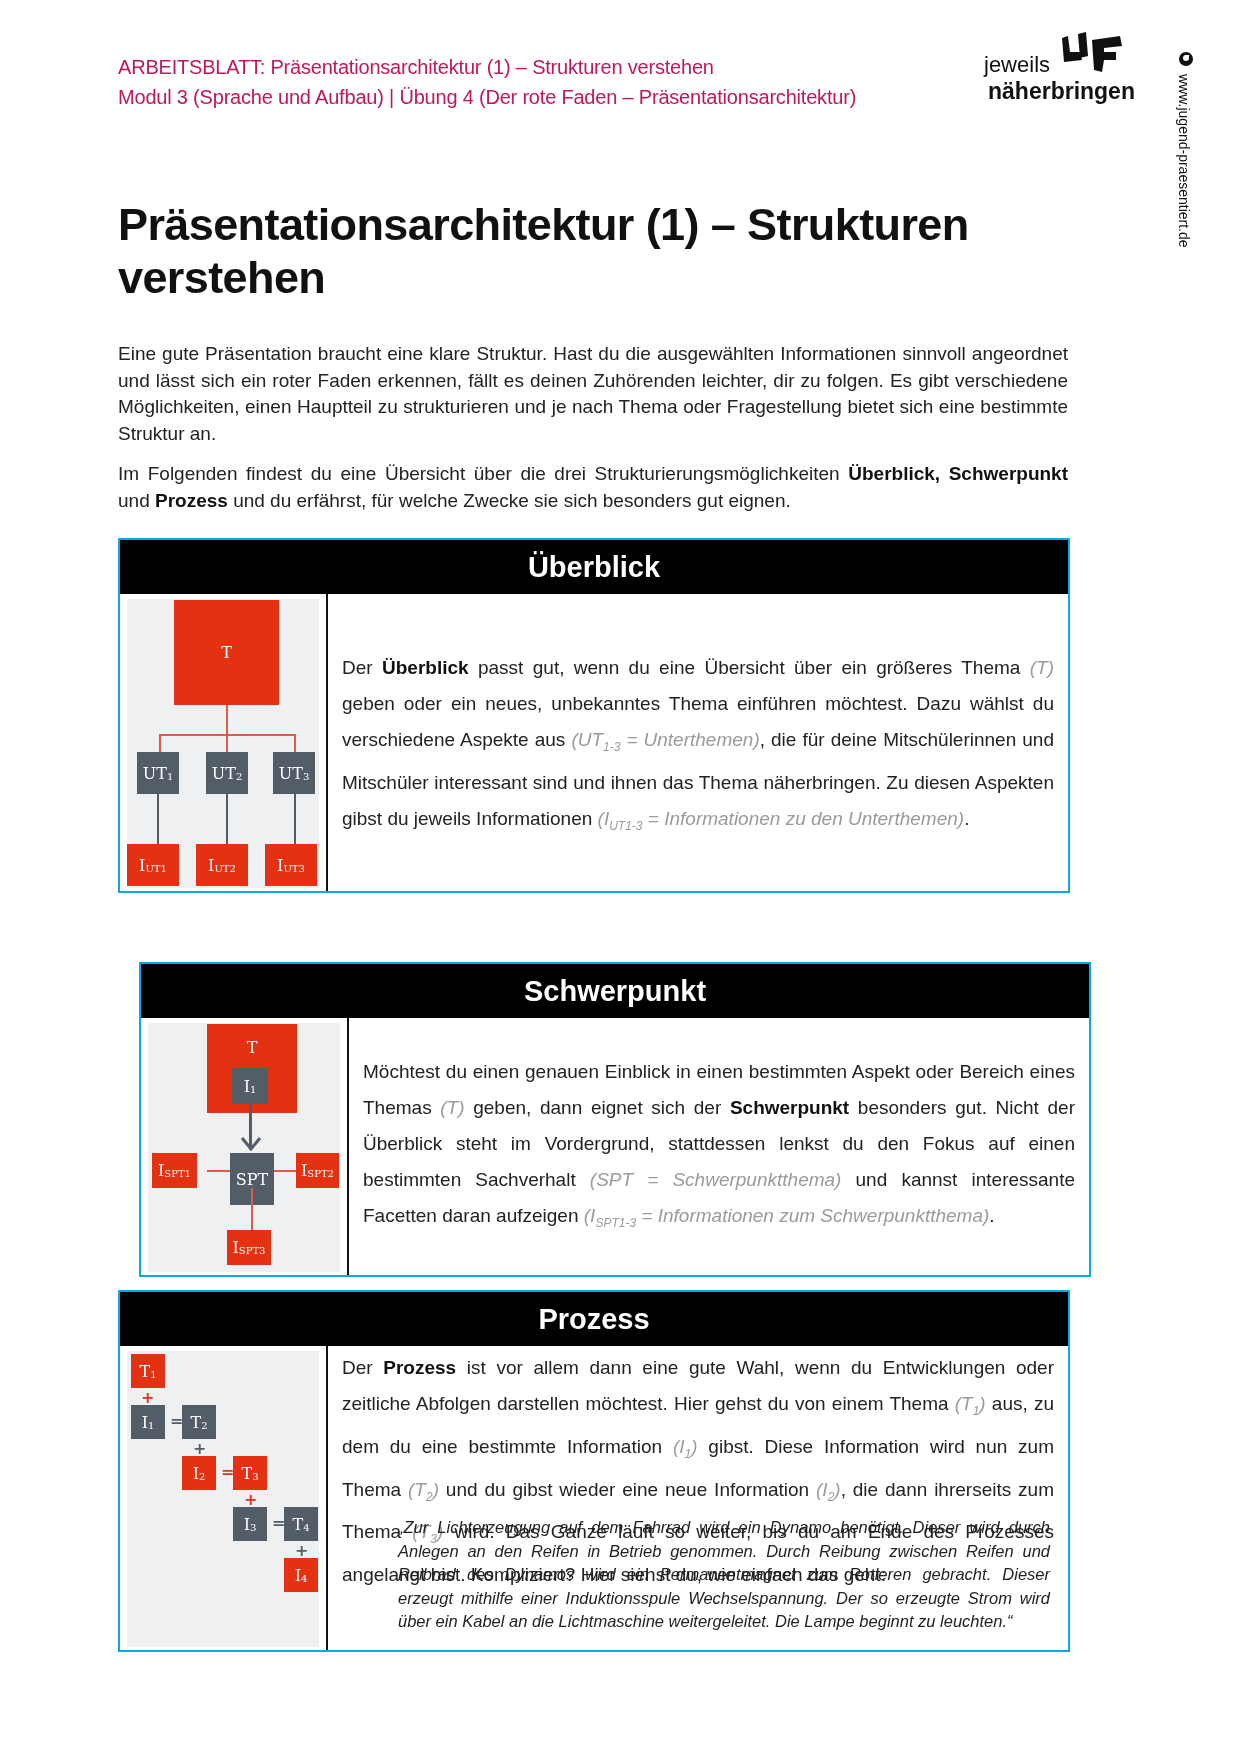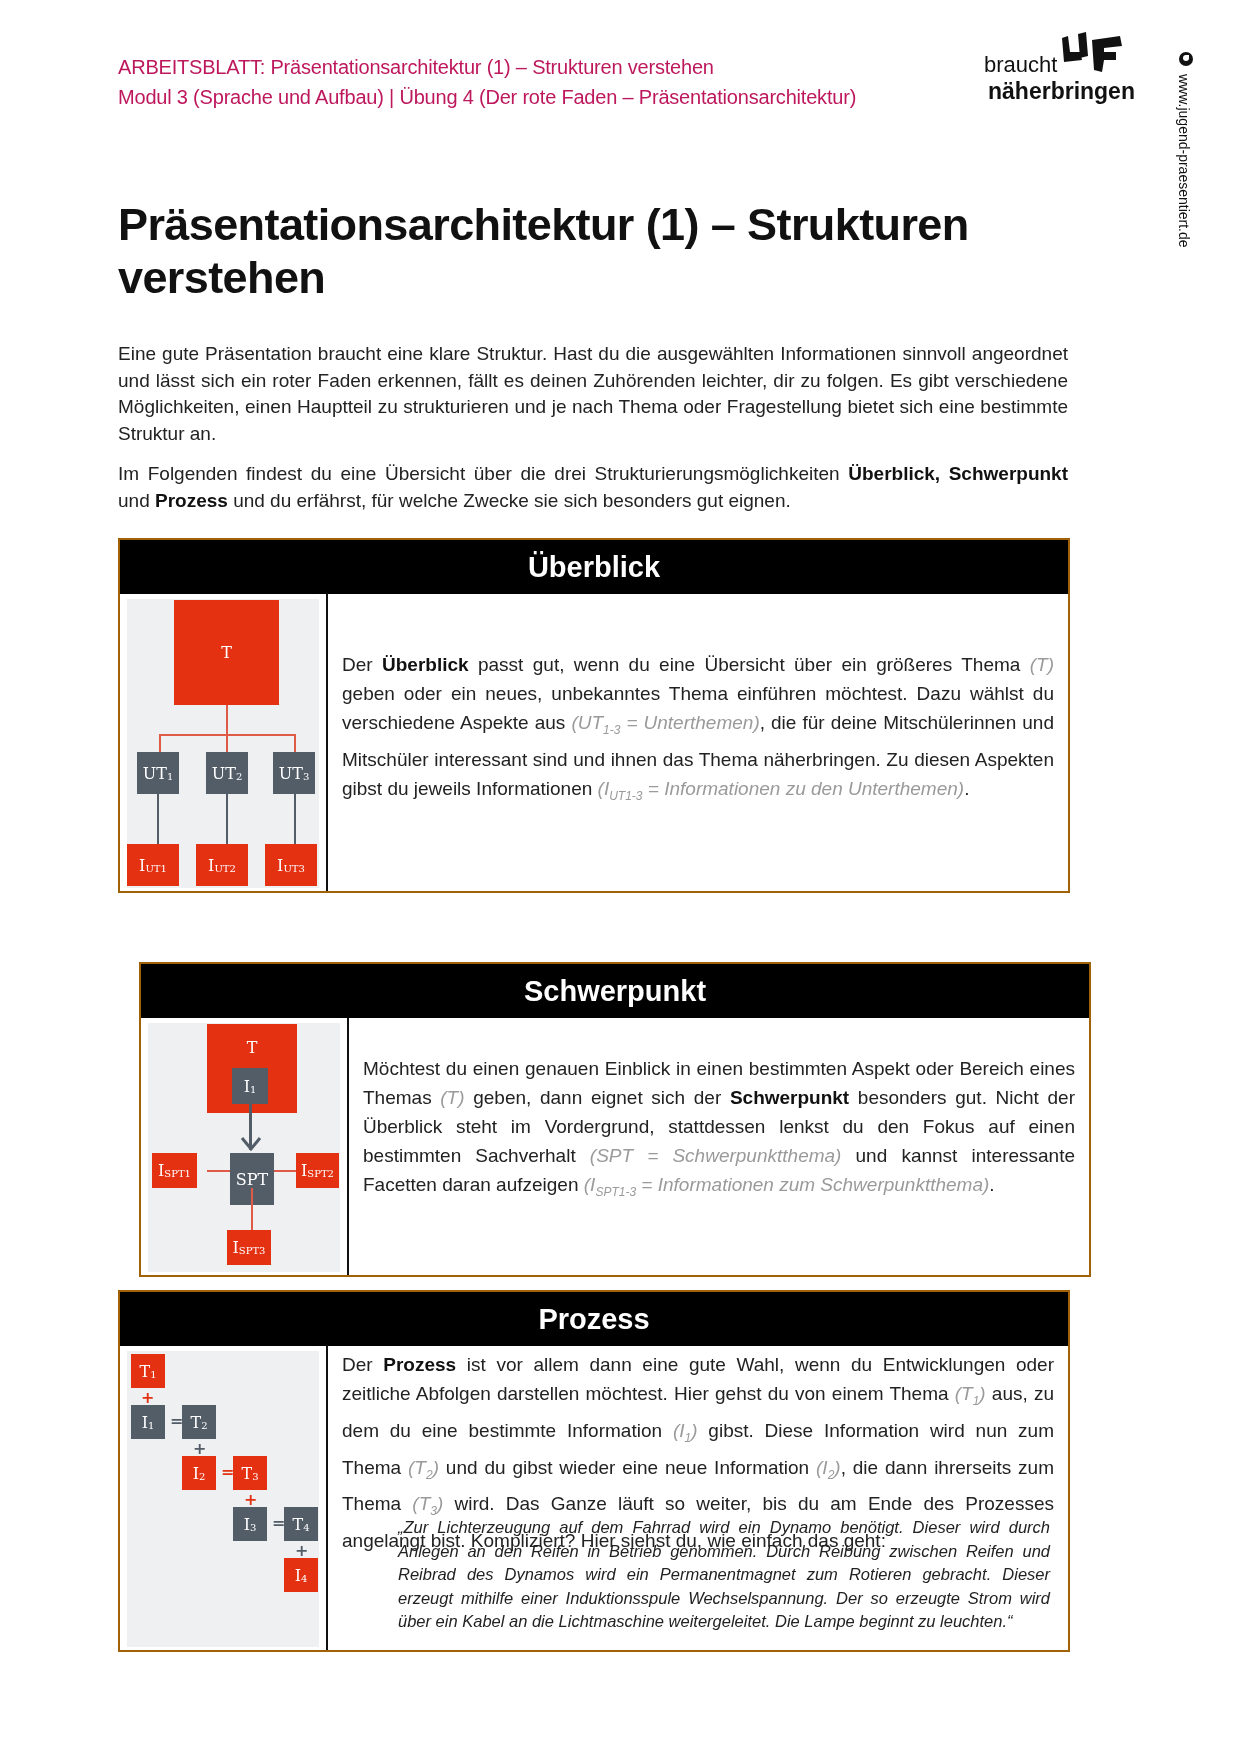--- a/index.html
+++ b/index.html
@@ -15,26 +15,26 @@
   .side-url { position: absolute; left: 1176px; top: 52px; width: 20px; height: 230px; }
   .side-url .txt { position: absolute; left: 0; top: 22px; writing-mode: vertical-rl; font-size: 14px; color: #111; white-space: nowrap; }
   .side-url .globe { position: absolute; left: 3px; top: 0; width: 14px; height: 14px; border-radius: 50%; background: #111; }
   .side-url .globe::after { content: ""; position: absolute; left: 4px; top: 3px; width: 6px; height: 6px; background: #fff; border-radius: 50% 0 50% 50%; }
   h1 { position: absolute; left: 118px; top: 198px; margin: 0; font-size: 45px; line-height: 53px; font-weight: bold; color: #111; letter-spacing: -0.6px; width: 900px; }
   .intro { position: absolute; left: 118px; width: 950px; font-size: 19px; line-height: 26.5px; color: #222; text-align: justify; }
   #intro1 { top: 322px; }
   #intro2 { top: 442px; }
   b { font-weight: bold; color: #111; }
 
-  .section { position: absolute; left: 118px; width: 952px; border: 2px solid #a16207; box-sizing: border-box; background: #fff; }
+  .section { position: absolute; left: 118px; width: 952px; border: 2px solid #0ea5e9; box-sizing: border-box; background: #fff; }
   .section .band { background: #000; color: #fff; text-align: center; font-weight: bold; font-size: 29px; height: 54px; line-height: 54px; }
   .section .body { position: absolute; left: 0; right: 0; bottom: 0; }
   .section .diag { position: absolute; left: 0; top: 0; bottom: 0; width: 206px; border-right: 2px solid #111; }
   .section .diag .bg { position: absolute; left: 7px; top: 5px; right: 7px; bottom: 3px; background: #eff0f2; }
-  .section .text { position: absolute; left: 222px; right: 14px; font-size: 19px; line-height: 29px; color: #222; text-align: justify; }
+  .section .text { position: absolute; left: 222px; right: 14px; font-size: 19px; line-height: 36px; color: #222; text-align: justify; }
   .note { color: #9a9a9a; font-style: italic; }
   .note sub { font-size: 12px; }
 
   #sec-ueberblick { top: 538px; height: 355px; }
   #sec-ueberblick .body { top: 54px; }
   #sec-schwerpunkt { top: 962px; height: 315px; margin-left: 21px; }
   #sec-schwerpunkt .body { top: 54px; }
   #sec-prozess { top: 1290px; height: 362px; }
   #sec-prozess .body { top: 54px; }
 
@@ -51,21 +51,21 @@
 
   .quote { position: absolute; left: 398px; width: 652px; top: 1516px; font-size: 16.5px; line-height: 23.5px; font-style: italic; color: #222; text-align: justify; }
 </style>
 </head>
 <body>
 
 <div id="hdr1" class="header-line">ARBEITSBLATT: Präsentationsarchitektur (1) – Strukturen verstehen</div>
 <div id="hdr2" class="header-line">Modul 3 (Sprache und Aufbau) | Übung 4 (Der rote Faden – Präsentationsarchitektur)</div>
 
 <div class="logo">
-  <span class="l1">braucht</span>
+  <span class="l1">jeweils</span>
   <span class="l2">näherbringen</span>
   <svg width="70" height="46" viewBox="0 0 70 46">
     <path d="M4 8 L10 6 L12 22 L22 22 L24 30 L6 32 Z" fill="#111"></path>
     <path d="M20 4 L28 2 L30 26 L22 28 Z" fill="#111"></path>
     <path d="M34 10 L62 6 L64 16 L46 18 L46 22 L58 22 L58 30 L46 30 L44 42 L36 40 Z" fill="#111"></path>
   </svg>
 </div>
 
 <div class="side-url">
   <span class="globe"></span>

